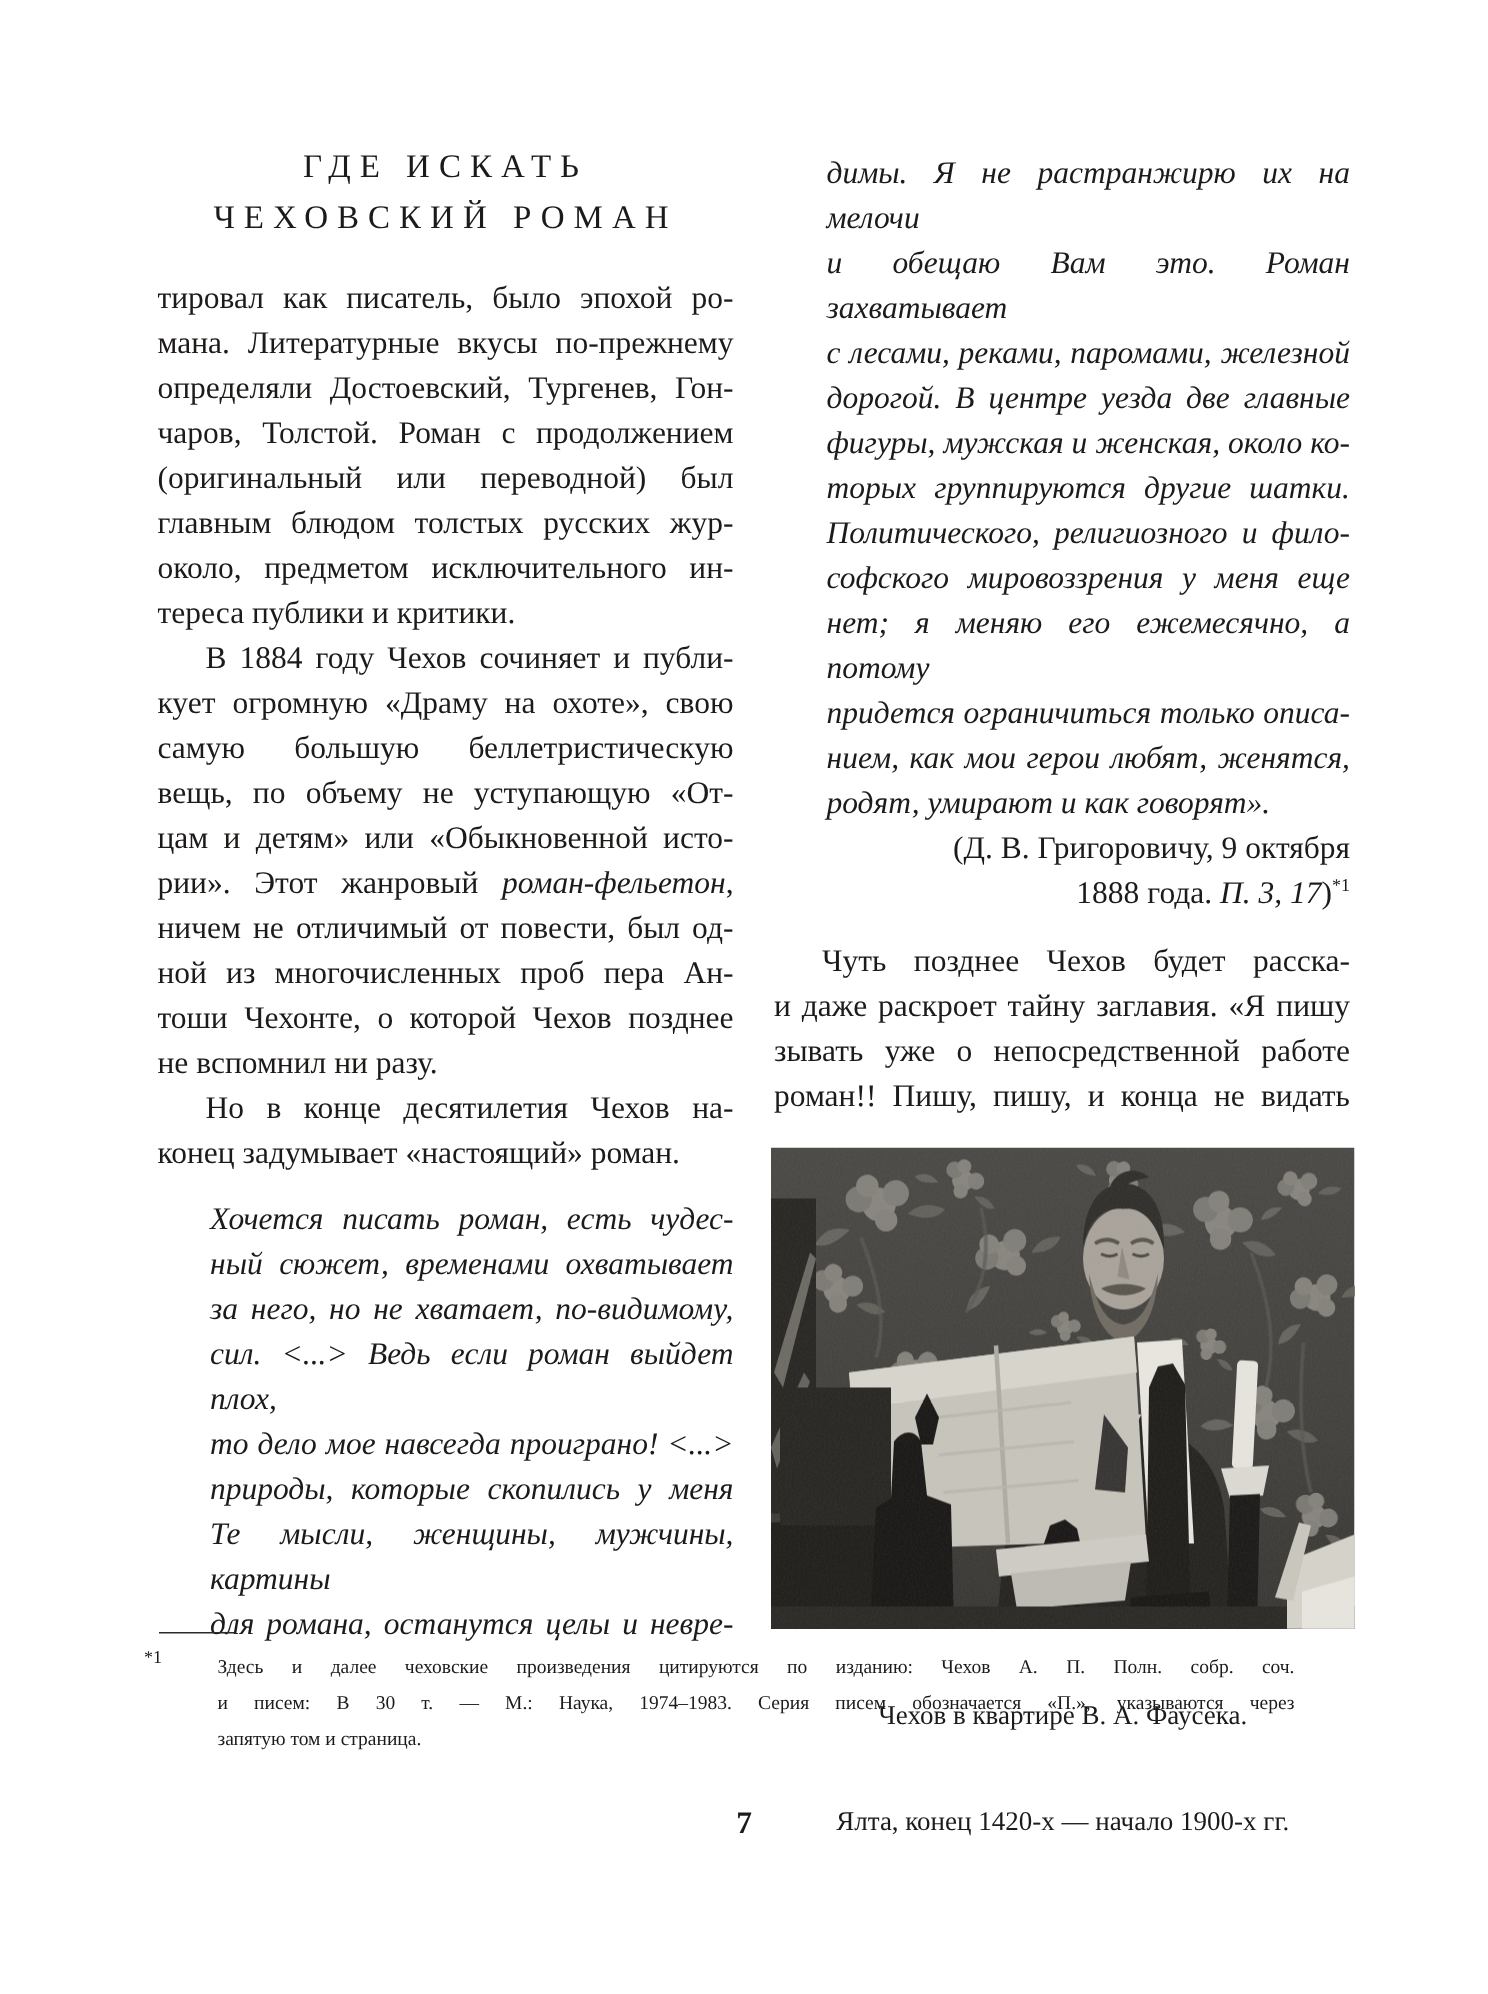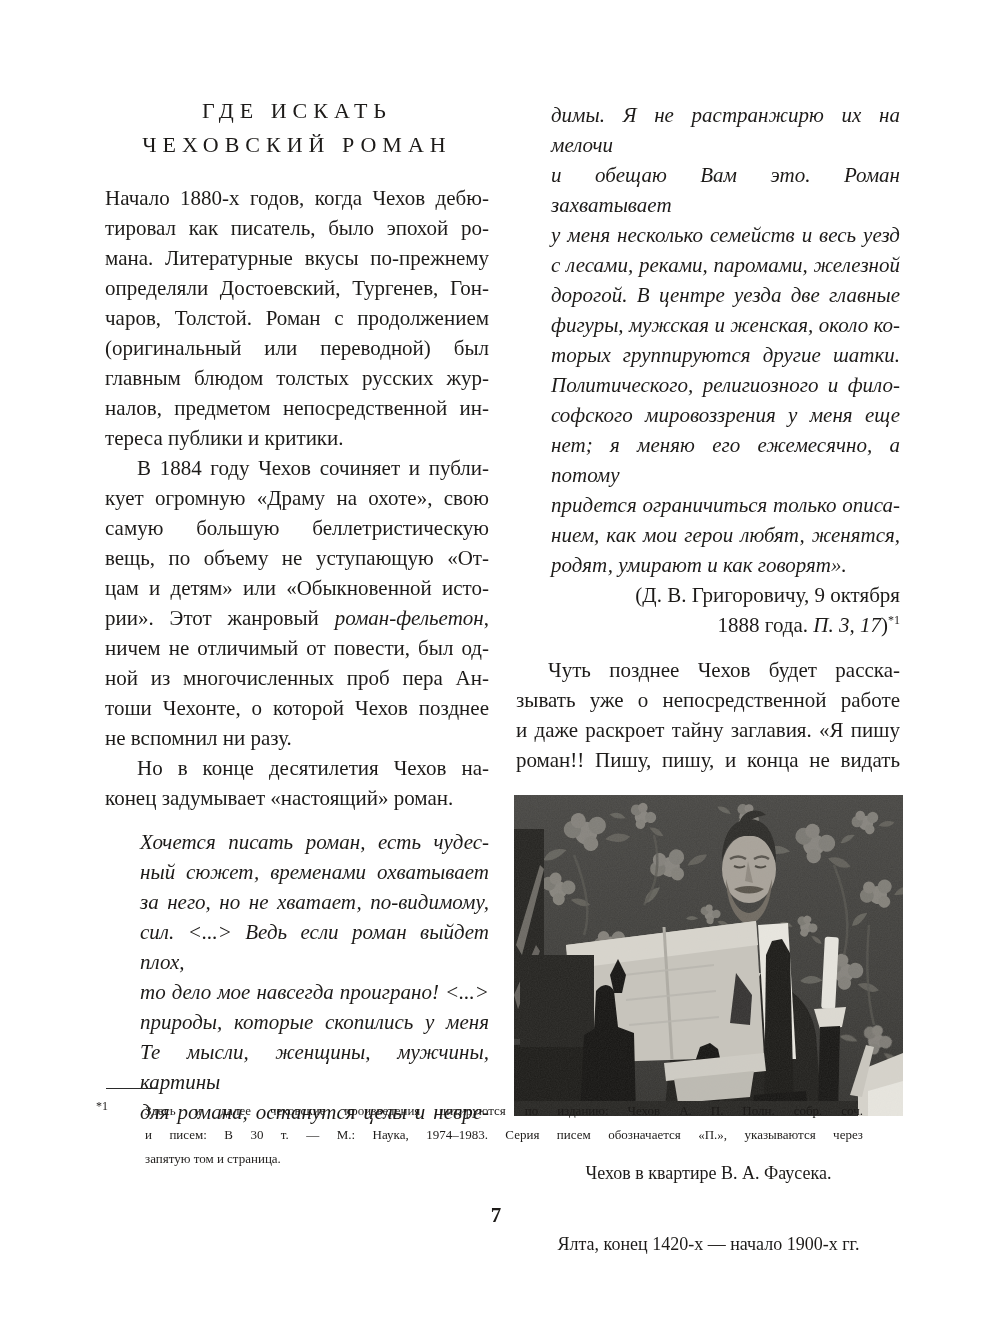--- a/index.html
+++ b/index.html
@@ -49,28 +49,27 @@
 <div class="page">
 
   <div class="columns">
 
     <div class="col col-left">
       <h1 class="title">
         <span>ГДЕ ИСКАТЬ</span>
         <span>ЧЕХОВСКИЙ РОМАН</span>
       </h1>
       <div>
-          <div class="line jl">Начало 1880-х годов, когда Чехов дебю-</div>
           <div class="line jl">тировал как писатель, было эпохой ро-</div>
           <div class="line jl">мана. Литературные вкусы по-прежнему</div>
           <div class="line jl">определяли Достоевский, Тургенев, Гон-</div>
           <div class="line jl">чаров, Толстой. Роман с продолжением</div>
           <div class="line jl">(оригинальный или переводной) был</div>
           <div class="line jl">главным блюдом толстых русских жур-</div>
-          <div class="line jl">налов, предметом непосредственной ин-</div>
+          <div class="line jl">около, предметом исключительного ин-</div>
           <div class="line ll">тереса публики и критики.</div>
           <div class="line jl ind">В 1884 году Чехов сочиняет и публи-</div>
           <div class="line jl">кует огромную «Драму на охоте», свою</div>
           <div class="line jl">самую большую беллетристическую</div>
           <div class="line jl">вещь, по объему не уступающую «От-</div>
           <div class="line jl">цам и детям» или «Обыкновенной исто-</div>
           <div class="line jl">рии». Этот жанровый <i>роман-фельетон</i>,</div>
           <div class="line jl">ничем не отличимый от повести, был од-</div>
           <div class="line jl">ной из многочисленных проб пера Ан-</div>
           <div class="line jl">тоши Чехонте, о которой Чехов позднее</div>
@@ -87,40 +86,39 @@
           <div class="line jl">природы, которые скопились у меня</div>
           <div class="line jl">Те мысли, женщины, мужчины, картины</div>
           <div class="line jl">для романа, останутся целы и невре-</div>
         </div>
     </div>
 
     <div class="col col-right">
       <div class="quote quote-right">
           <div class="line jl">димы. Я не растранжирю их на мелочи</div>
           <div class="line jl">и обещаю Вам это. Роман захватывает</div>
-          <div class="line jl">у меня несколько семейств и весь уезд</div>
           <div class="line jl">с лесами, реками, паромами, железной</div>
           <div class="line jl">дорогой. В центре уезда две главные</div>
           <div class="line jl">фигуры, мужская и женская, около ко-</div>
           <div class="line jl">торых группируются другие шатки.</div>
           <div class="line jl">Политического, религиозного и фило-</div>
           <div class="line jl">софского мировоззрения у меня еще</div>
           <div class="line jl">нет; я меняю его ежемесячно, а потому</div>
           <div class="line jl">придется ограничиться только описа-</div>
           <div class="line jl">нием, как мои герои любят, женятся,</div>
           <div class="line ll">родят, умирают и как говорят».</div>
         </div>
       <div class="attr">
           <div class="line rl">(Д. В. Григоровичу, 9 октября</div>
           <div class="line rl">1888 года. <i>П. 3, 17</i>)<sup>*1</sup></div>
         </div>
       <div class="para-right">
           <div class="line jl ind">Чуть позднее Чехов будет расска-</div>
+          <div class="line jl">и даже раскроет тайну заглавия. «Я пишу</div>
           <div class="line jl">зывать уже о непосредственной работе</div>
-          <div class="line jl">и даже раскроет тайну заглавия. «Я пишу</div>
           <div class="line jl">роман!! Пишу, пишу, и конца не видать</div>
         </div>
 
       <figure class="photo-fig" style="margin-top:20px;">
         <svg class="photo-frame" viewBox="0 0 389 321" xmlns="http://www.w3.org/2000/svg">
           <defs>
             <linearGradient id="bgg" x1="0" y1="0" x2="0" y2="1">
               <stop offset="0" stop-color="#474643"></stop>
               <stop offset="0.6" stop-color="#3e3d3a"></stop>
               <stop offset="1" stop-color="#343330"></stop>

